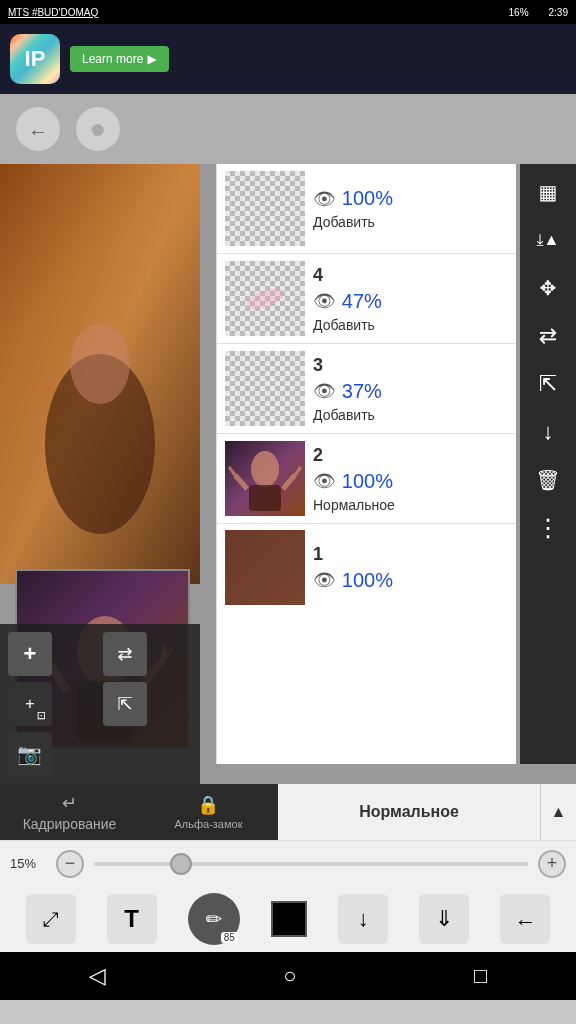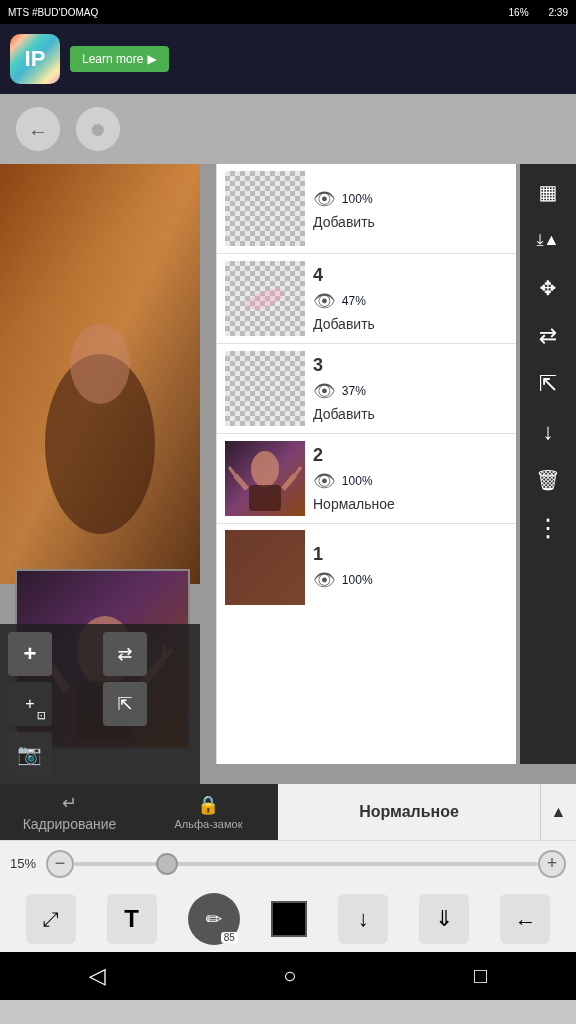--- a/index.html
+++ b/index.html
@@ -18,21 +18,21 @@
       background: #000;
       display: flex;
       align-items: center;
       justify-content: space-between;
       padding: 0 8px;
       color: #fff;
       font-size: 11px;
       position: relative;
       z-index: 100;
     }
-    .status-left { font-size: 10px; }
+    .status-left { font-size: 10px; text-decoration: underline; }
     .status-right { font-size: 10px; display: flex; gap: 20px; align-items: center; }
 
     
     .ad-banner {
       height: 70px;
       background: #1a1a2e;
       display: flex;
       align-items: center;
       padding: 0 10px;
       gap: 10px;
@@ -207,22 +207,22 @@
       display: flex;
       align-items: center;
       gap: 6px;
     }
     .eye-icon {
       font-size: 18px;
       color: #555;
       cursor: pointer;
     }
     .layer-opacity {
-      font-size: 12px;
-      color: #0f172a;
+      font-size: 20px;
+      color: #1d4ed8;
     }
     .layer-mode {
       font-size: 14px;
       color: #333;
     }
 
     
     .right-toolbar {
       position: absolute;
       right: 0;
@@ -295,20 +295,21 @@
       cursor: pointer;
     }
 
     
     .zoom-bar {
       height: 46px;
       background: #f0f0f0;
       display: flex;
       align-items: center;
       padding: 0 10px;
+      gap: 10px;
       border-top: 1px solid #ddd;
     }
     .zoom-percent {
       font-size: 13px;
       color: #333;
       min-width: 36px;
     }
     .zoom-minus, .zoom-plus {
       width: 28px;
       height: 28px;

